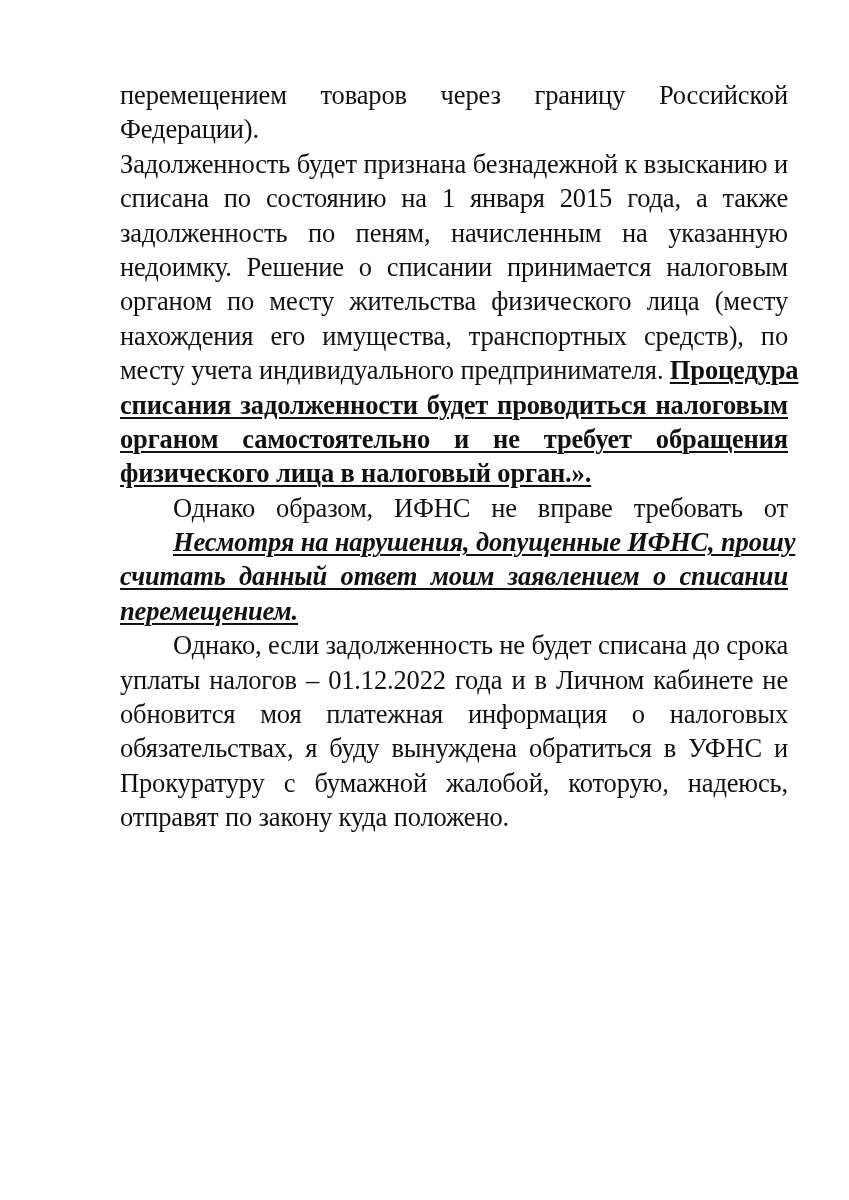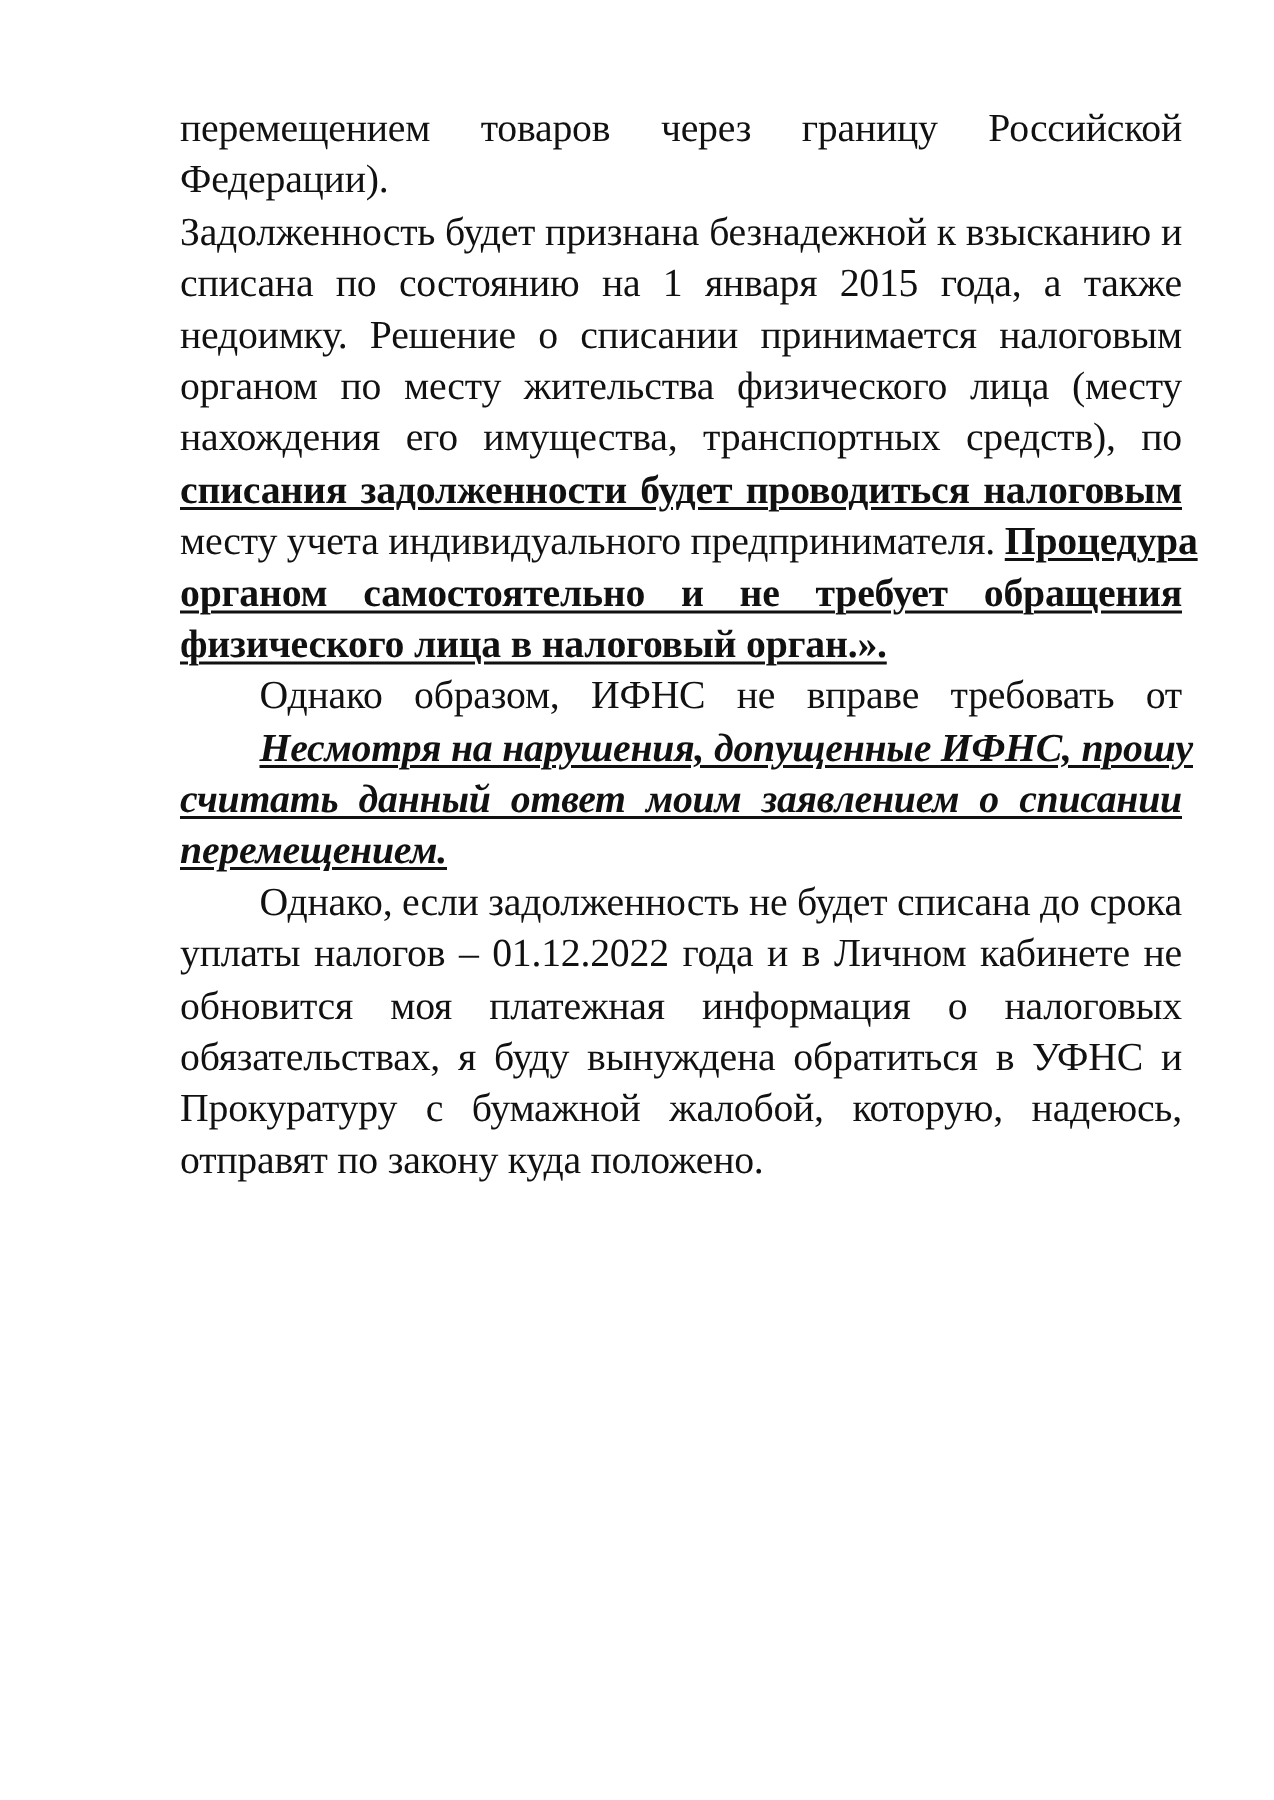--- a/index.html
+++ b/index.html
@@ -11,21 +11,21 @@
     width: 849px;
     height: 1200px;
     position: relative;
     overflow: hidden;
     font-family: "Liberation Serif", "DejaVu Serif", serif;
     color: #111111;
   }
   .page {
     position: absolute;
     left: 120px;
-    top: 68px;
+    top: 78px;
     width: 668px;
   }
   .line {
     display: block;
     font-size: 26.5px;
     line-height: 34.4px;
     height: 34.4px;
     white-space: nowrap;
     text-align: justify;
     text-align-last: justify;
@@ -60,25 +60,26 @@
 <div class="page">
 
   <div>
     <span class="line">перемещением товаров через границу Российской</span>
     <span class="line last">Федерации).</span>
   </div>
 
   <div>
     <span class="line">Задолженность будет признана безнадежной к взысканию и</span>
     <span class="line">списана по состоянию на 1 января 2015 года, а также</span>
+    <span class="line">задолженность по пеням, начисленным на указанную</span>
     <span class="line">недоимку. Решение о списании принимается налоговым</span>
     <span class="line">органом по месту жительства физического лица (месту</span>
     <span class="line">нахождения его имущества, транспортных средств), по</span>
+    <span class="line"><span>месту учета индивидуального предпринимателя. </span><span class="bold-u">Процедура</span></span>
     <span class="line bold-u">списания задолженности будет проводиться налоговым</span>
-    <span class="line"><span>месту учета индивидуального предпринимателя. </span><span class="bold-u">Процедура</span></span>
     <span class="line bold-u">органом самостоятельно и не требует обращения</span>
     <span class="line last"><span class="bold-u">физического лица в налоговый орган.».</span></span>
   </div>
 
   <div>
     <span class="line indent">Однако образом, ИФНС не вправе требовать от</span>
   </div>
 
 
   <div>

